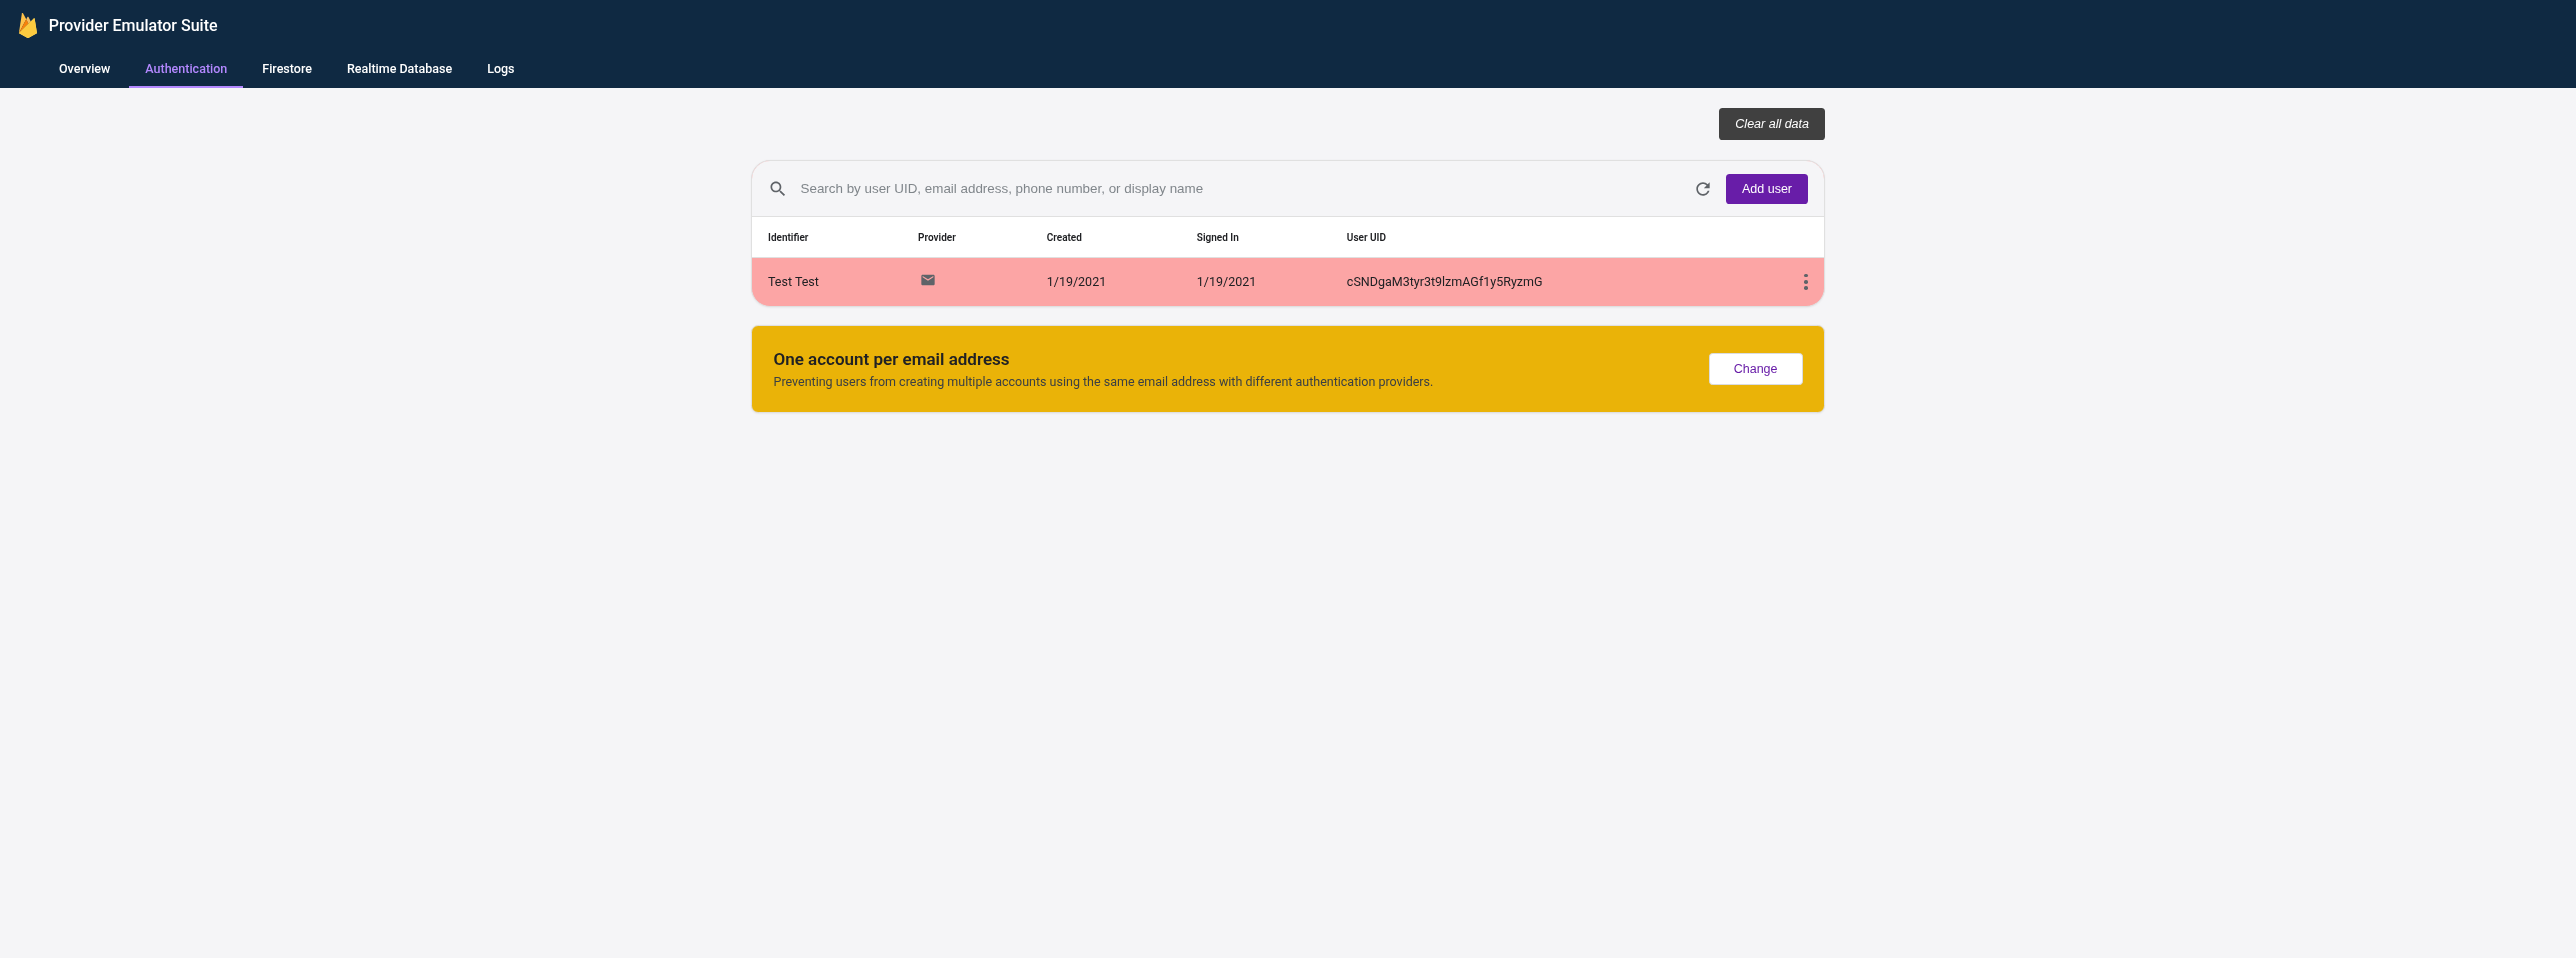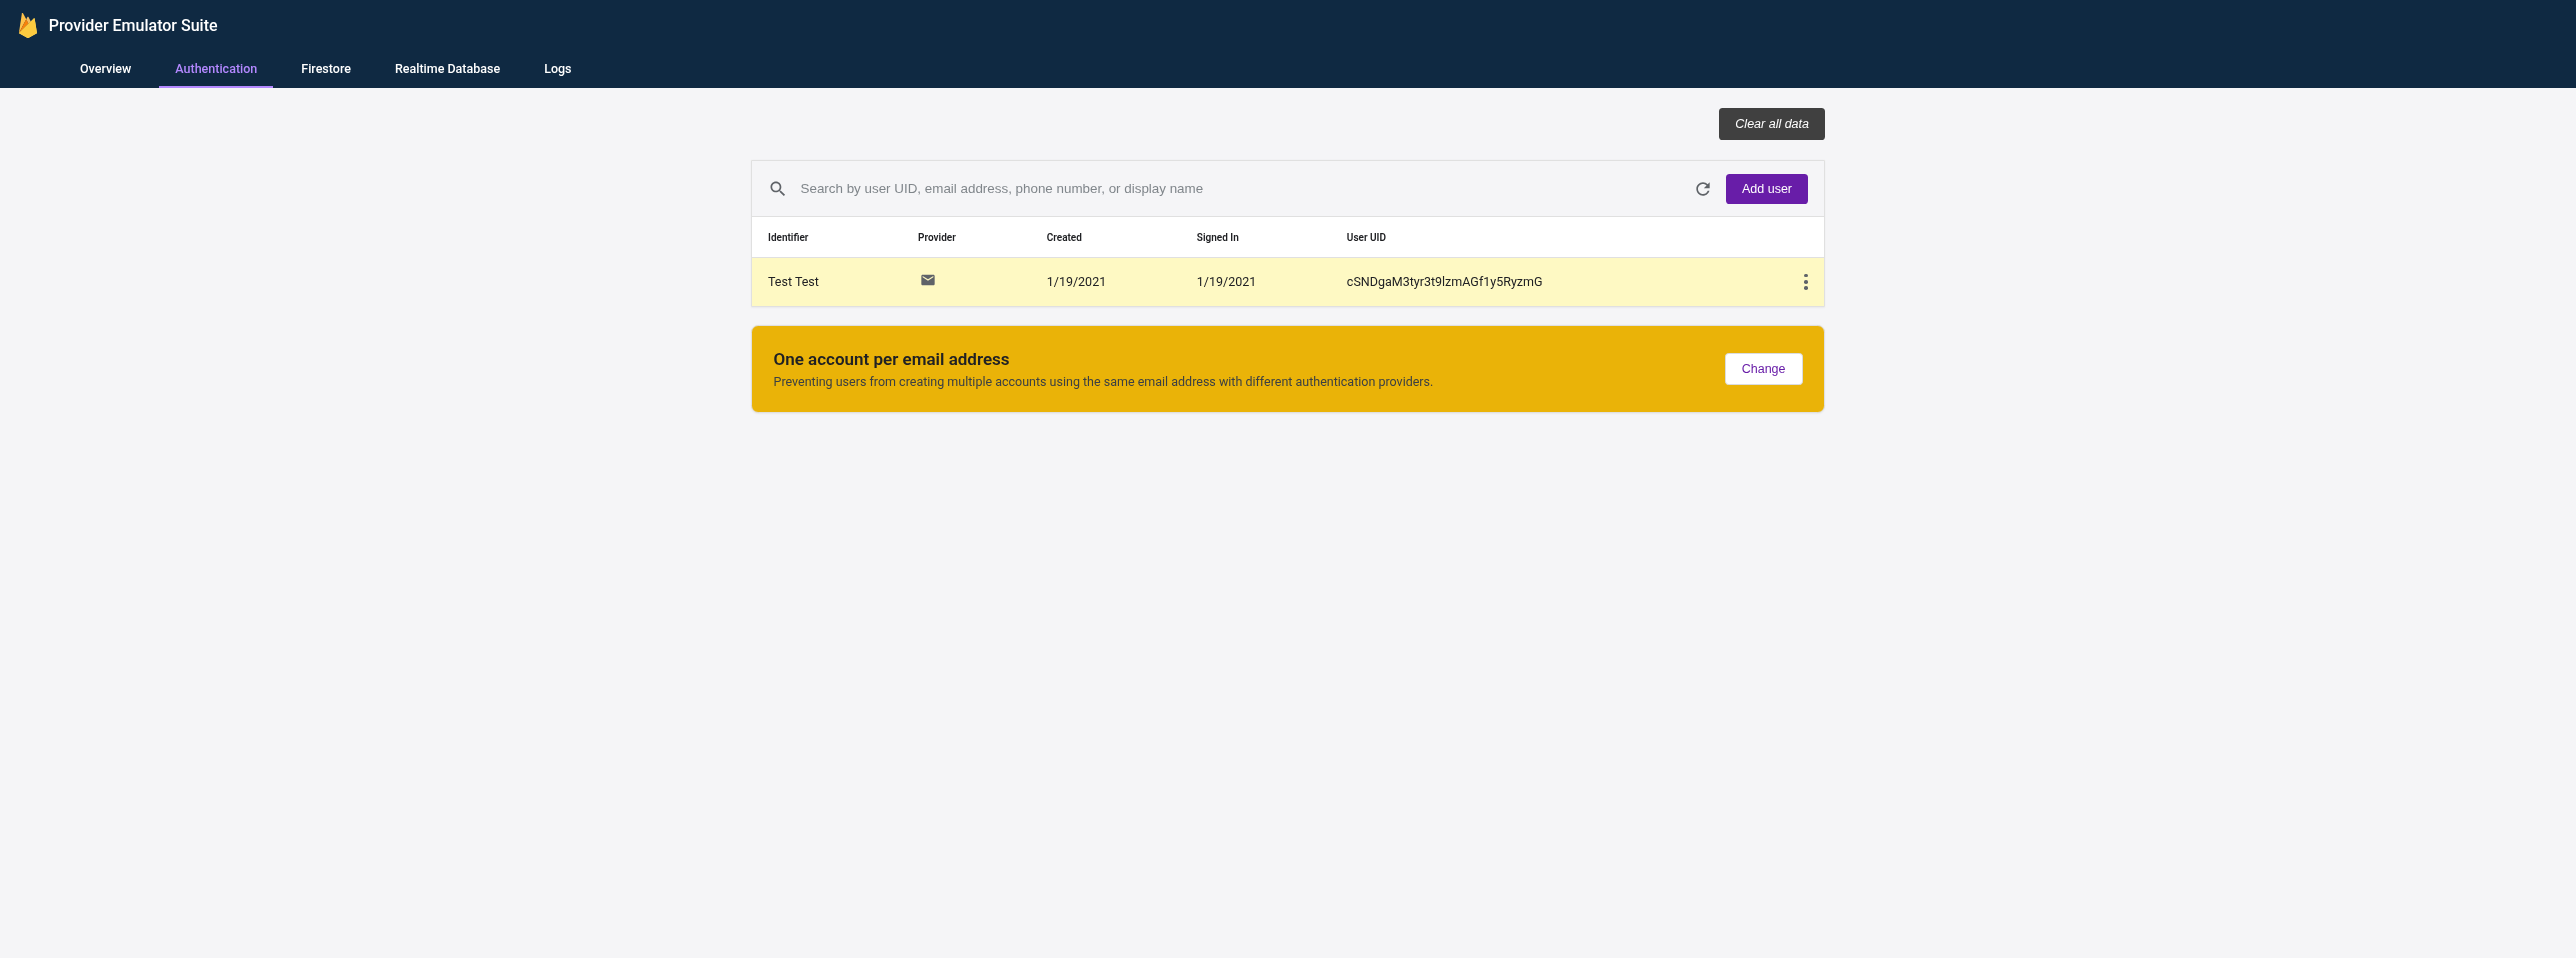--- a/index.html
+++ b/index.html
@@ -29,22 +29,21 @@
       flex-shrink: 0;
     }
     .app-title {
       color: #ffffff;
       font-size: 16px;
       font-weight: 500;
     }
     .tabs {
       display: flex;
       padding-left: 43px;
-      gap: 12px;
-      margin-left: 21px;
+      gap: 3px;
     }
     .tab {
       color: #ffffff;
       font-size: 12.5px;
       font-weight: 500;
       padding: 10.7px 16px;
       cursor: pointer;
       border-bottom: 2.7px solid transparent;
       text-decoration: none;
     }
@@ -67,23 +66,23 @@
       color: #ffffff;
       border: none;
       border-radius: 3.6px;
       padding: 9px 16px;
       font-size: 12.5px;
       font-weight: 500;
       cursor: pointer;
       font-style: italic;
     }
     .card {
-      background: #fef9c3;
+      background: #fca5a5;
       border: 0.9px solid #e0e0e0;
-      border-radius: 1px;
+      border-radius: 19px;
       box-shadow: 0 0.9px 1.8px rgba(0,0,0,0.05);
       margin-bottom: 18px;
       overflow: hidden;
     }
     .search-bar {
       display: flex;
       align-items: center;
       background: #f5f5f7;
       padding: 12.5px 16px;
       gap: 12.5px;
@@ -196,21 +195,21 @@
     }
     .settings-desc {
       font-size: 12.5px;
       color: #3c4043;
     }
     .change-btn {
       background: #ffffff;
       color: #681da8;
       border: 0.9px solid #dadce0;
       border-radius: 3.6px;
-      padding: 8px 16px;
+      padding: 8px 24px;
       font-size: 12.5px;
       font-weight: 500;
       cursor: pointer;
     }
   </style>
 </head>
 <body>
 
 <div class="header">
   <div class="header-top">

